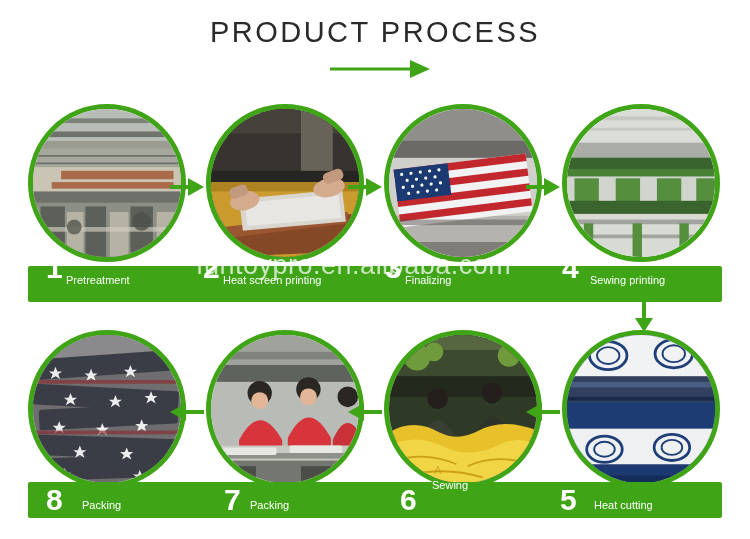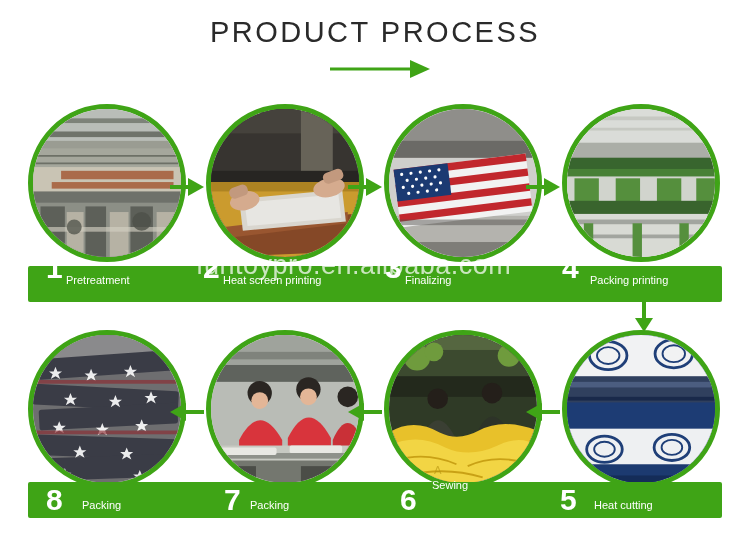--- a/index.html
+++ b/index.html
@@ -302,21 +302,21 @@
   <div class="step-num" style="left:46px;  top:253px;">1</div>
   <div class="step-label" style="left:66px;  top:275px;">Pretreatment</div>
 
   <div class="step-num" style="left:203px; top:253px;">2</div>
   <div class="step-label" style="left:223px; top:275px;">Heat screen printing</div>
 
   <div class="step-num" style="left:385px; top:253px;">3</div>
   <div class="step-label" style="left:405px; top:275px;">Finalizing</div>
 
   <div class="step-num" style="left:562px; top:253px;">4</div>
-  <div class="step-label" style="left:590px; top:275px;">Packing printing</div>
+  <div class="step-label" style="left:590px; top:275px;">Sewing printing</div>
 
   <svg style="position:absolute; left:632px; top:302px; width:24px; height:30px;" viewBox="0 0 24 30">
     <line x1="12" y1="0" x2="12" y2="18" stroke="#3fa416" stroke-width="4"></line>
     <polygon points="3,16 21,16 12,30" fill="#3fa416"></polygon>
   </svg>
 
   <div class="circle c-r2 c1">
     <svg class="photo" viewBox="0 0 158 158" preserveAspectRatio="xMidYMid slice">
       <rect width="158" height="158" fill="#6e6e70"></rect>
       <rect x="0" y="0" width="158" height="30" fill="#8a8a8c"></rect>

